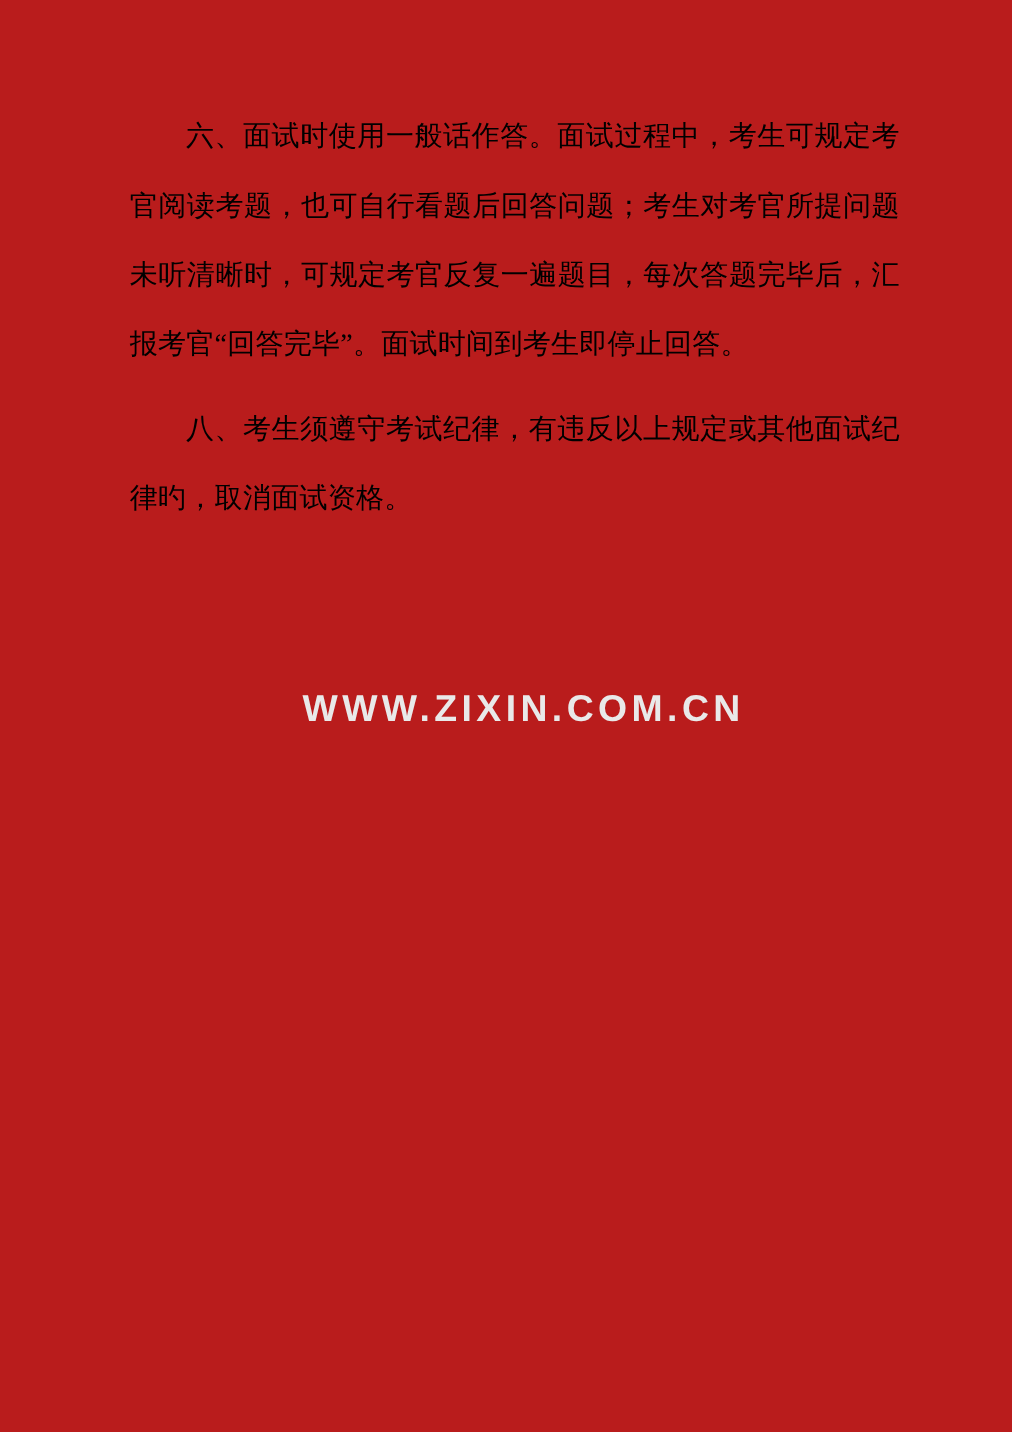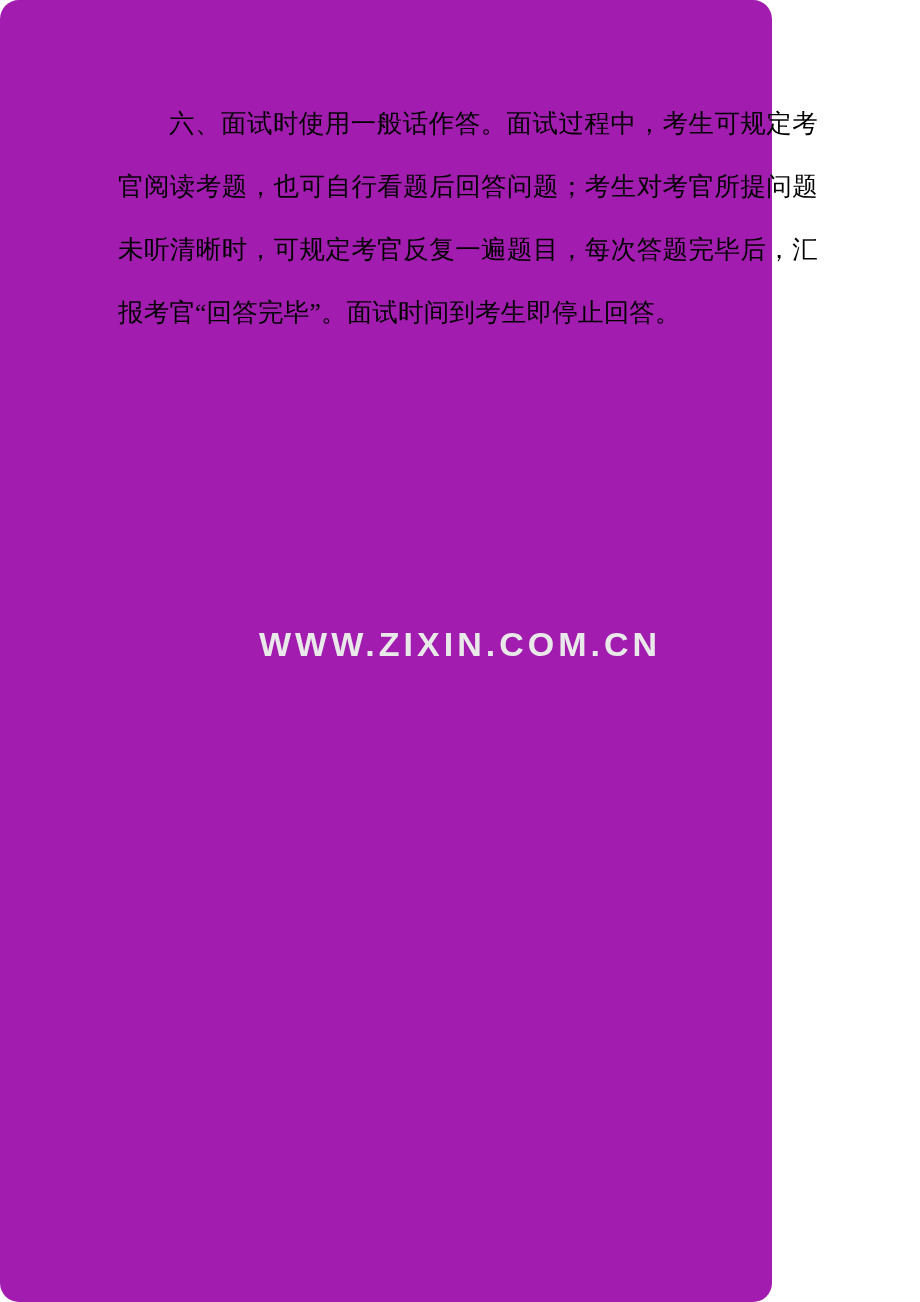--- a/index.html
+++ b/index.html
@@ -11,24 +11,23 @@
     height: 1302px;
     background: #ffffff;
     font-family: "Liberation Serif", "DejaVu Serif", serif;
     position: relative;
     overflow: hidden;
   }
   .page {
     position: absolute;
     left: 0;
     top: 0;
-    width: 772px;
+    width: 920px;
     height: 1302px;
-    background: #a21caf;
-    border-radius: 19px;
+    background: #b91c1c;
   }
   .content {
     position: absolute;
     left: 118px;
     top: 92px;
     width: 700px;
   }
   .para {
     font-size: 25.5px;
     line-height: 63px;
@@ -38,38 +37,39 @@
     text-indent: 51px;
     margin: 0 0 14px 0;
     letter-spacing: 0.2px;
     font-family: "Liberation Serif", "DejaVu Serif", serif;
   }
   .para.last {
     margin-bottom: 0;
   }
   .watermark {
     position: absolute;
-    left: 190px;
+    left: 206px;
     top: 625px;
     width: 540px;
     text-align: center;
     font-size: 34px;
     letter-spacing: 4px;
     color: #e9e9e9;
     font-family: "Liberation Sans", sans-serif;
     font-weight: bold;
     user-select: none;
     pointer-events: none;
     white-space: nowrap;
   }
 </style>
 </head>
 <body>
 
 <div class="page">
 
   <div class="content">
     <p class="para">六、面试时使用一般话作答。面试过程中，考生可规定考官阅读考题，也可自行看题后回答问题；考生对考官所提问题未听清晰时，可规定考官反复一遍题目，每次答题完毕后，汇报考官“回答完毕”。面试时间到考生即停止回答。</p>
+    <p class="para last">八、考生须遵守考试纪律，有违反以上规定或其他面试纪律旳，取消面试资格。</p>
   </div>
 
   <div class="watermark">WWW.ZIXIN.COM.CN</div>
 
 </div>
 
 </body></html>

